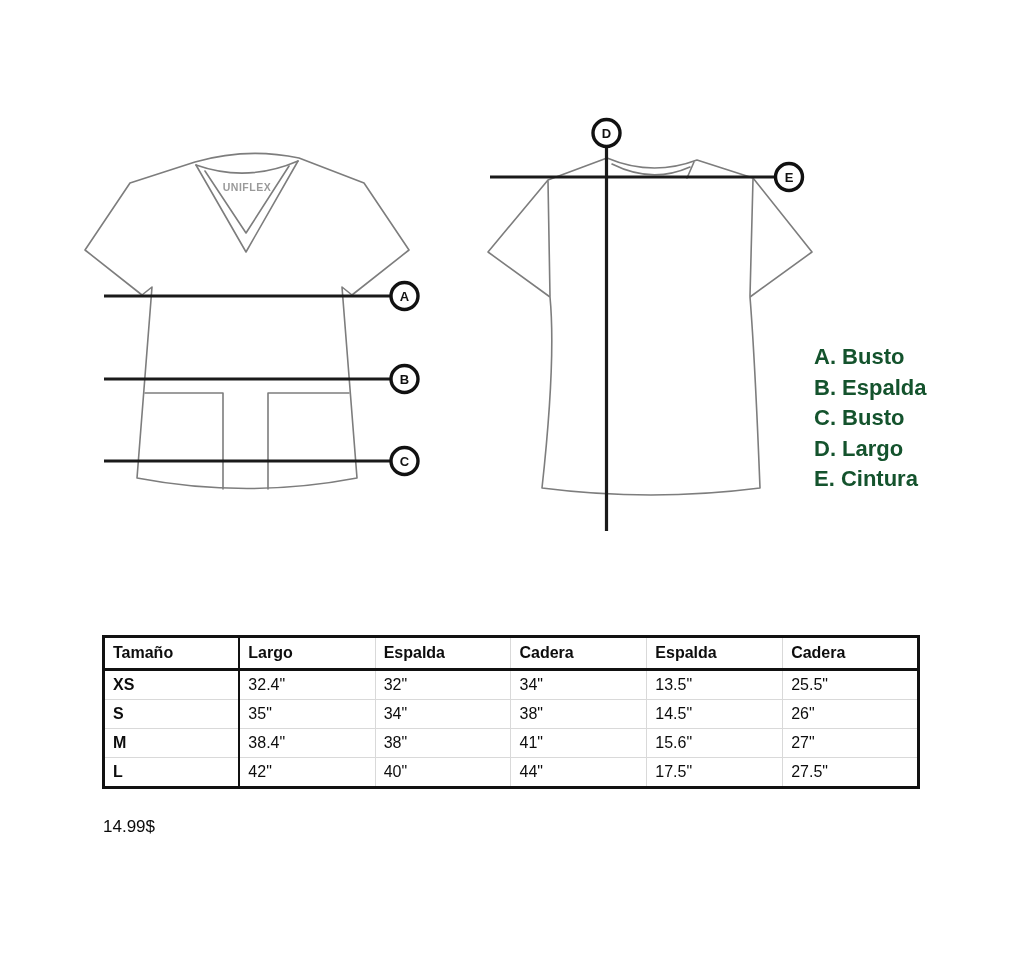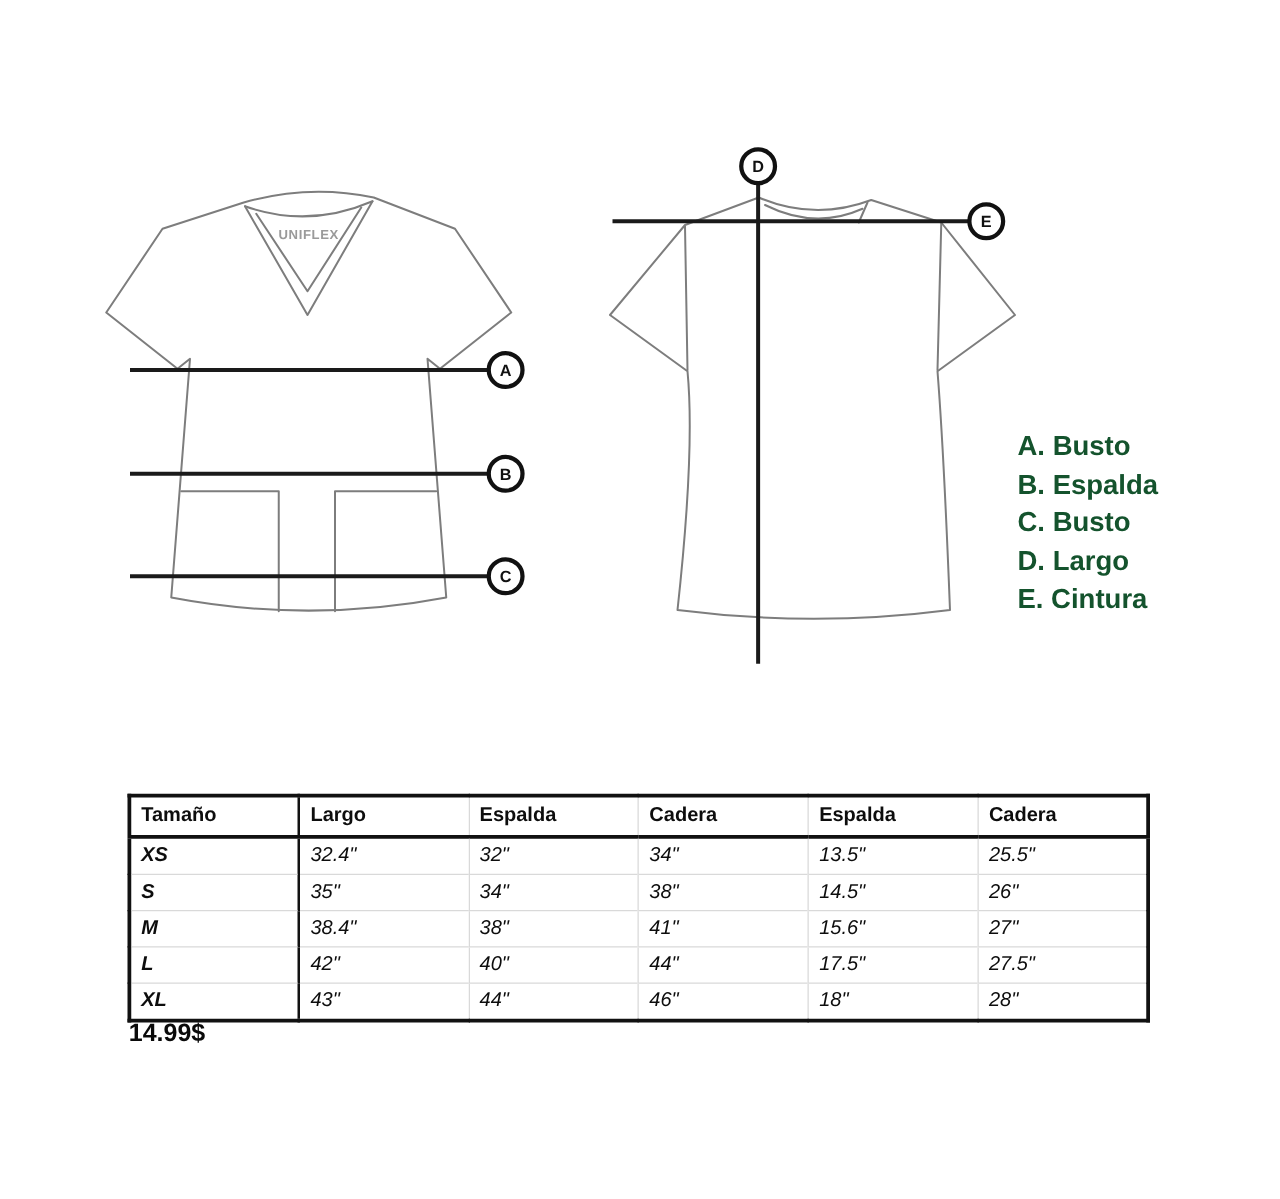--- a/index.html
+++ b/index.html
@@ -89,40 +89,39 @@
     border-bottom: 3px solid #111111;
     border-right: 1px solid #d9d9d9;
   }
   .size-table td {
     font-weight: normal;
     text-align: left;
     padding: 2px 8px;
     height: 24px;
     border-top: 1px solid #d9d9d9;
     border-right: 1px solid #d9d9d9;
-    font-style: italic;
   }
   .size-table th.col-size,
   .size-table td.col-size {
     border-right: 2px solid #111111;
     font-weight: bold;
   }
   .size-table th:last-child,
   .size-table td:last-child {
     border-right: none;
   }
   .size-table tbody tr:first-child td {
     border-top: none;
   }
   .price-block {
     position: absolute;
     left: 103px;
     top: 815px;
-    font-size: 20px;
-    font-weight: bold;
+    font-size: 17px;
+    font-weight: normal;
     color: #0a0a0a;
     line-height: 24px;
   }
 </style>
 </head>
 <body>
 
 <div class="page">
 
   <svg class="diagram-svg" viewBox="0 0 1024 600">
@@ -214,28 +213,20 @@
         <td>27"</td>
       </tr>
       <tr>
         <td class="col-size">L</td>
         <td>42"</td>
         <td>40"</td>
         <td>44"</td>
         <td>17.5"</td>
         <td>27.5"</td>
       </tr>
-      <tr>
-        <td class="col-size">XL</td>
-        <td>43"</td>
-        <td>44"</td>
-        <td>46"</td>
-        <td>18"</td>
-        <td>28"</td>
-      </tr>
     </tbody>
   </table>
 
   <div class="price-block">
     <div>14.99$</div>
   </div>
 
 </div>
 
 </body></html>

